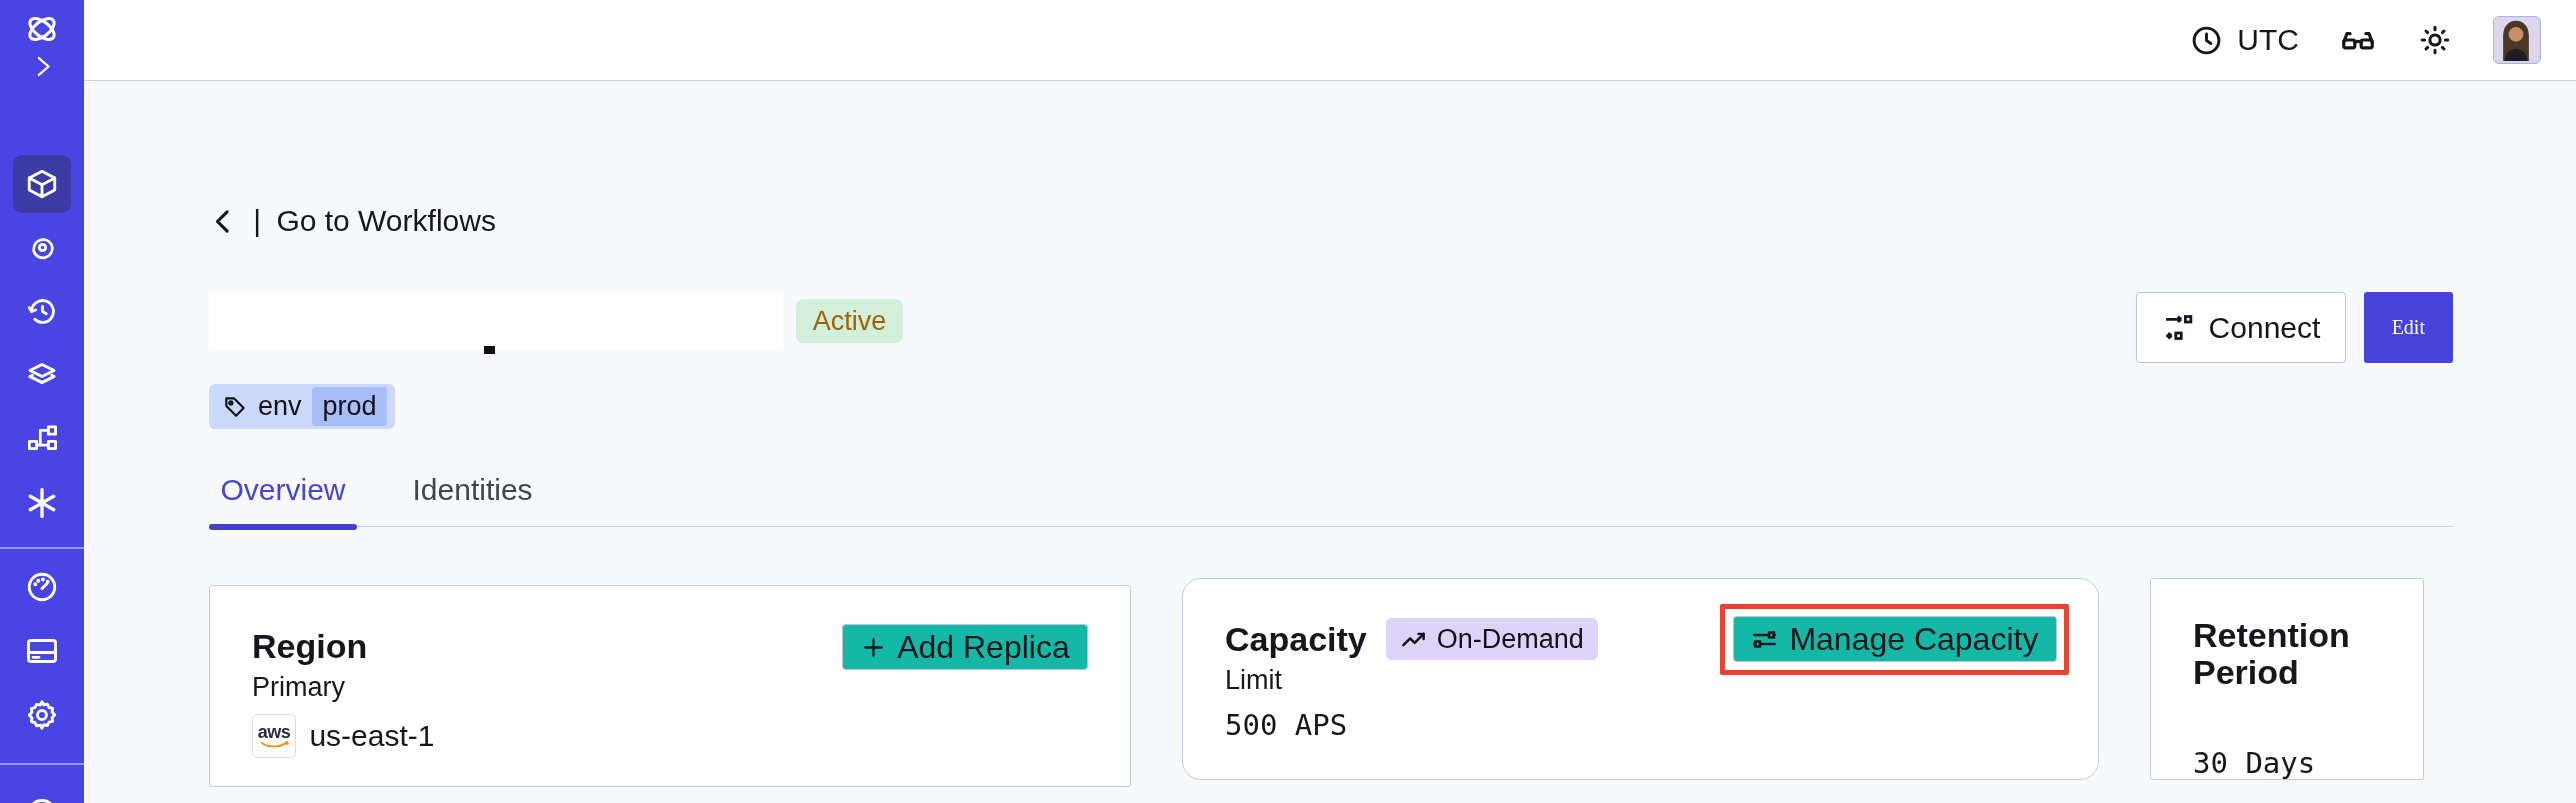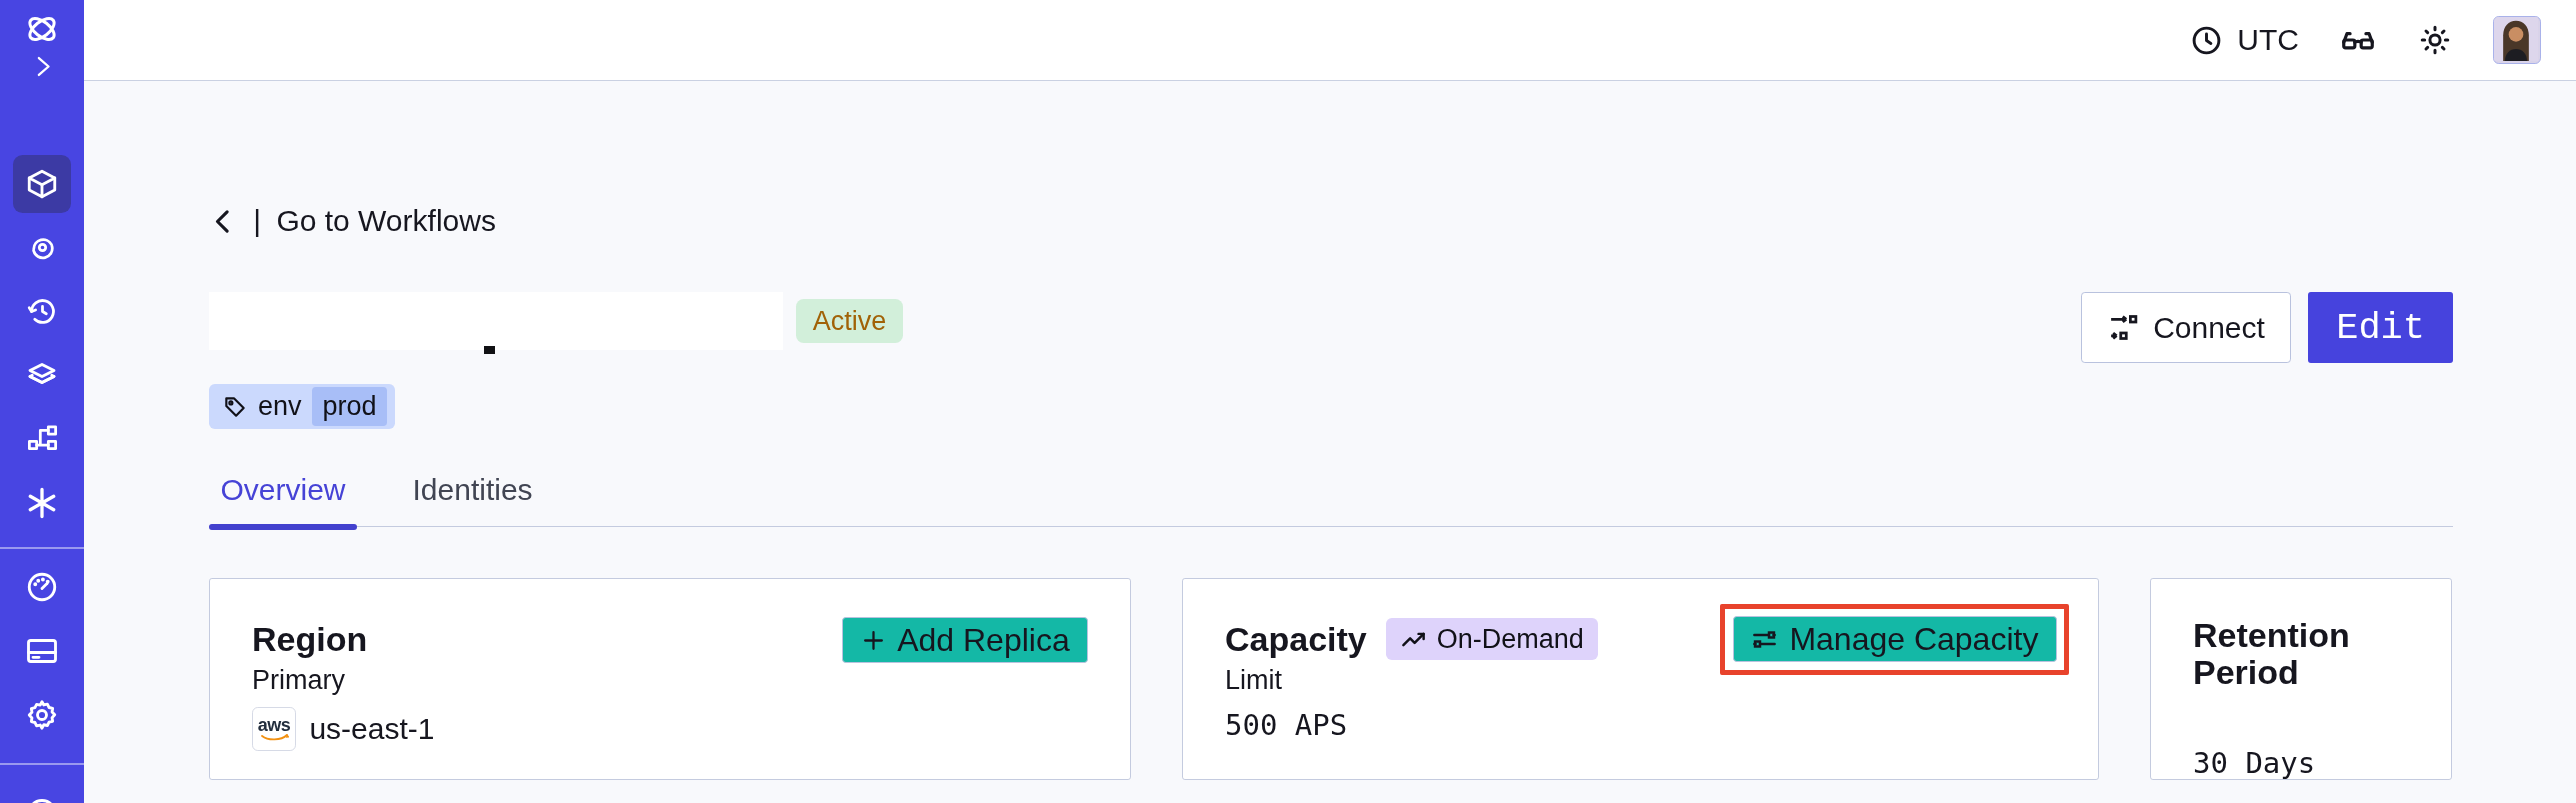--- a/index.html
+++ b/index.html
@@ -67,21 +67,21 @@
   }
   .header-buttons { display:flex; gap:17.3px; }
   .btn-connect {
     height:71px; display:flex; align-items:center; gap:13.4px; padding:0 25px;
     background:#ffffff; border:1.9px solid #b9c2de; border-radius:3.8px;
     font-size:30px; color:#16161f; font-family:inherit; cursor:pointer;
   }
   .btn-connect svg { stroke:#16161f; fill:none; stroke-width:2; }
   .btn-edit {
     height:71px; padding:0 28px; background:#4643dd; color:#ffffff;
-    border:none; border-radius:2.9px; font-size:37px; font-family:Liberation Mono, monospace; cursor:pointer;
+    border:none; border-radius:2.9px; font-size:20px; font-family:Liberation Serif, serif; cursor:pointer;
   }
 
   .tag-row { margin-top:21px; }
   .tag-pill {
     display:inline-flex; align-items:center; gap:10.5px; height:45px;
     background:#cbd9fd; border-radius:5.8px; padding:0 7.7px 0 12.5px;
     font-size:27px; color:#111118; cursor:pointer;
   }
   .tag-pill svg { stroke:#111118; fill:none; stroke-width:2; stroke-linejoin:round; }
   .tag-value {
@@ -97,23 +97,23 @@
   .tab.active::after {
     content:""; position:absolute; left:0; right:0; bottom:-3.8px; height:5.8px;
     background:#4341ce; border-radius:2.9px;
   }
 
   .cards-row { margin-top:51px; display:flex; gap:51px; }
   .card {
     background:#ffffff; border:1.9px solid #c4cbdf; border-radius:2.9px;
     height:202px; padding:38px 42px;
   }
-  .card-region { width:922px; }
-  .card-capacity { width:917px; }
-  .card-retention { width:302px; flex:0 0 auto; }
+  .card-region { width:922px;margin-top:7px; }
+  .card-capacity { width:917px;border-radius:19px; }
+  .card-retention { width:274px; flex:0 0 auto; }
   .card-head { display:flex; align-items:center; justify-content:space-between; }
   .card-title-group { display:flex; align-items:center; gap:19px; }
   .card-title { font-size:34px; font-weight:600; color:#16161f; line-height:1.1; }
   .card-btn {
     height:46px; display:flex; align-items:center; gap:11.5px; padding:0 17.3px;
     background:#14b8a6; border:1.9px solid #b9c2de; border-radius:3.8px;
     font-size:32px; color:#16161f; font-family:inherit; cursor:pointer; white-space:nowrap;
   }
   .card-btn svg { stroke:#16161f; fill:none; stroke-width:2.2; stroke-linecap:round; }
   .annotation-box {

